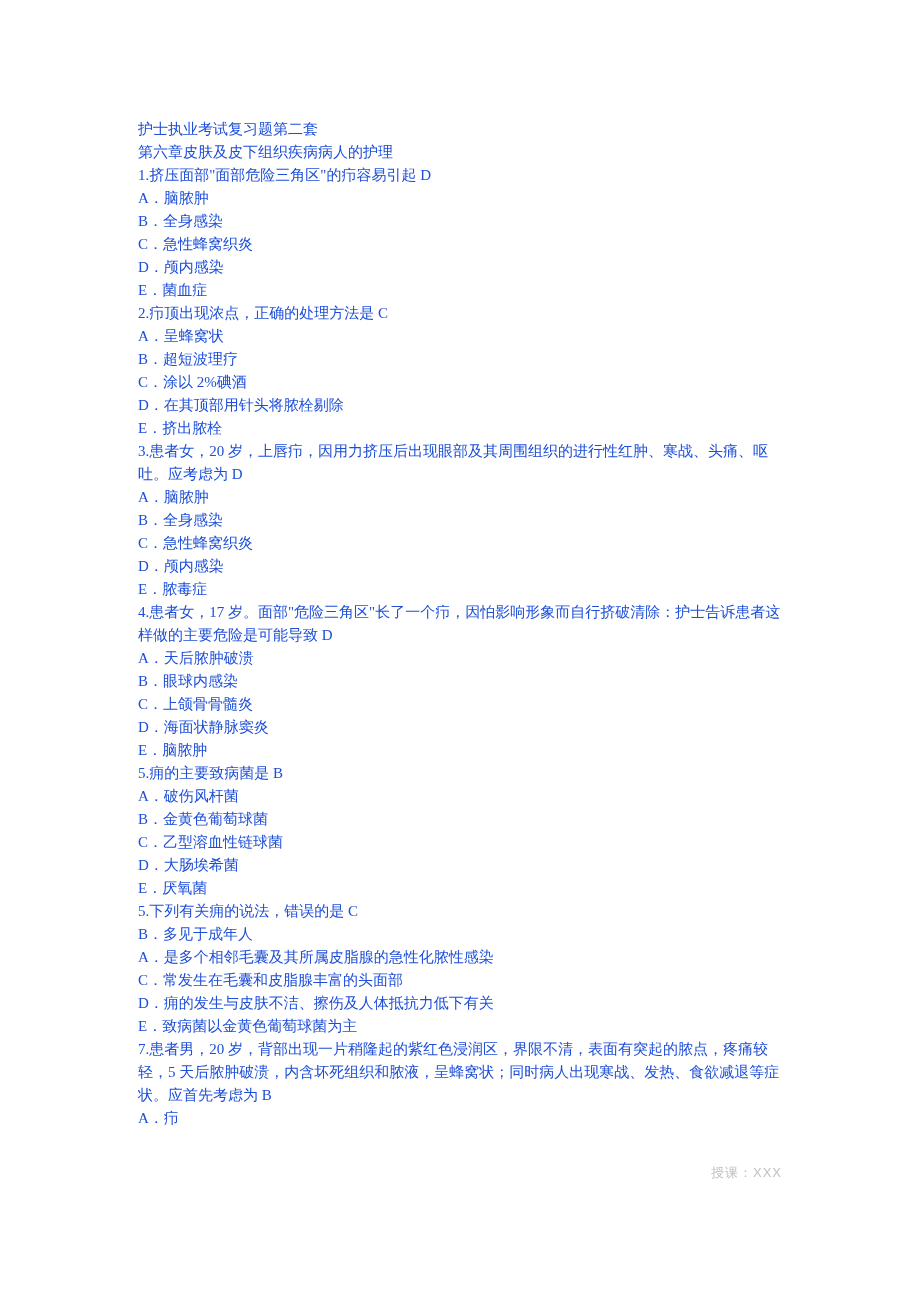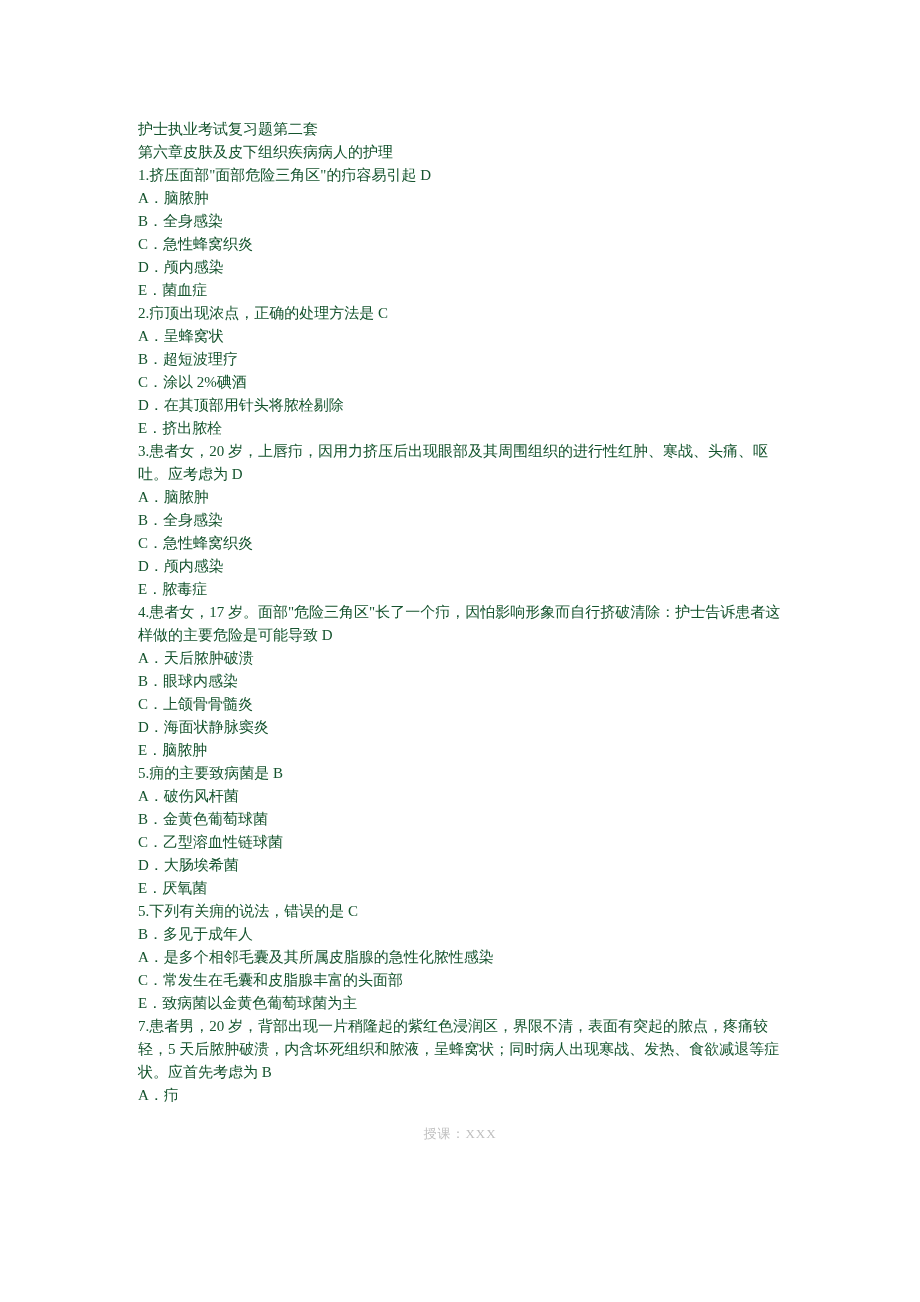--- a/index.html
+++ b/index.html
@@ -10,30 +10,30 @@
     width: 920px;
   }
   .page {
     padding: 118px 138px 40px 138px;
     box-sizing: border-box;
     width: 920px;
   }
   .line {
     font-size: 15px;
     line-height: 23px;
-    color: #14532d;
+    color: #1d4ed8;
     white-space: normal;
     word-break: break-all;
   }
   .footer {
-    text-align: center;
+    text-align: right;
     font-size: 13px;
     color: #bfbfbf;
-    font-family: Liberation Serif, serif;
-    margin-top: 18px;
+    font-family: Liberation Sans, sans-serif;
+    margin-top: 34px;
     letter-spacing: 1px;
   }
 </style>
 </head>
 <body>
 
 <div class="page">
   <div class="line">护士执业考试复习题第二套</div>
   <div class="line">第六章皮肤及皮下组织疾病病人的护理</div>
 
@@ -69,19 +69,20 @@
   <div class="line">A．破伤风杆菌</div>
   <div class="line">B．金黄色葡萄球菌</div>
   <div class="line">C．乙型溶血性链球菌</div>
   <div class="line">D．大肠埃希菌</div>
   <div class="line">E．厌氧菌</div>
 
   <div class="line">5.下列有关痈的说法，错误的是 C</div>
   <div class="line">B．多见于成年人</div>
   <div class="line">A．是多个相邻毛囊及其所属皮脂腺的急性化脓性感染</div>
   <div class="line">C．常发生在毛囊和皮脂腺丰富的头面部</div>
+  <div class="line">D．痈的发生与皮肤不洁、擦伤及人体抵抗力低下有关</div>
   <div class="line">E．致病菌以金黄色葡萄球菌为主</div>
 
   <div class="line">7.患者男，20 岁，背部出现一片稍隆起的紫红色浸润区，界限不清，表面有突起的脓点，疼痛较轻，5 天后脓肿破溃，内含坏死组织和脓液，呈蜂窝状；同时病人出现寒战、发热、食欲减退等症状。应首先考虑为 B</div>
   <div class="line">A．疖</div>
 
   <div class="footer">授课：XXX</div>
 </div>
 
 </body></html>

